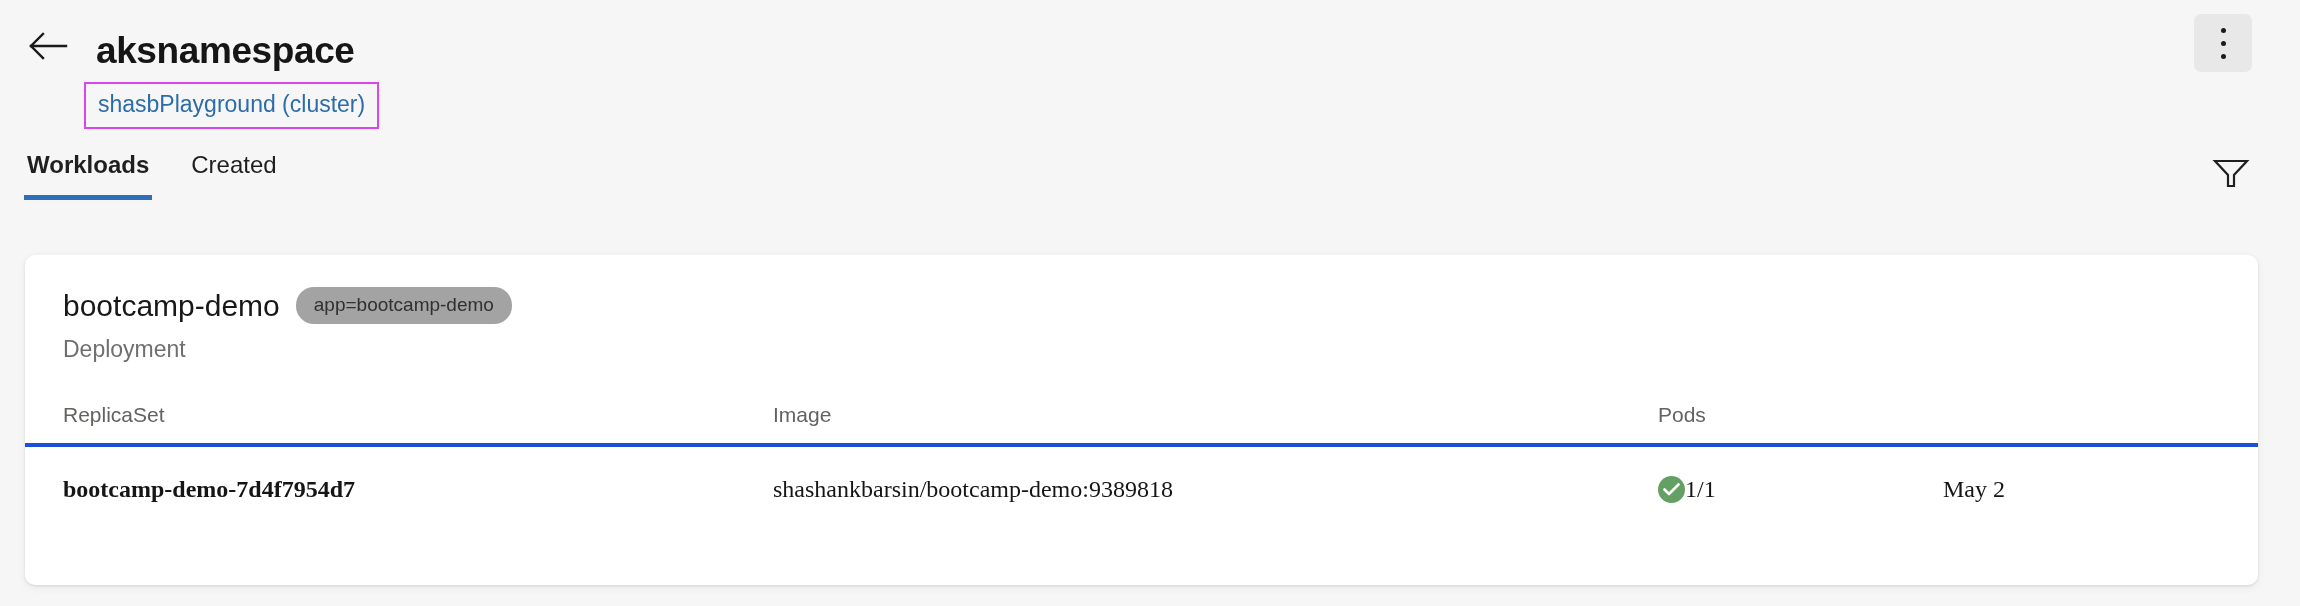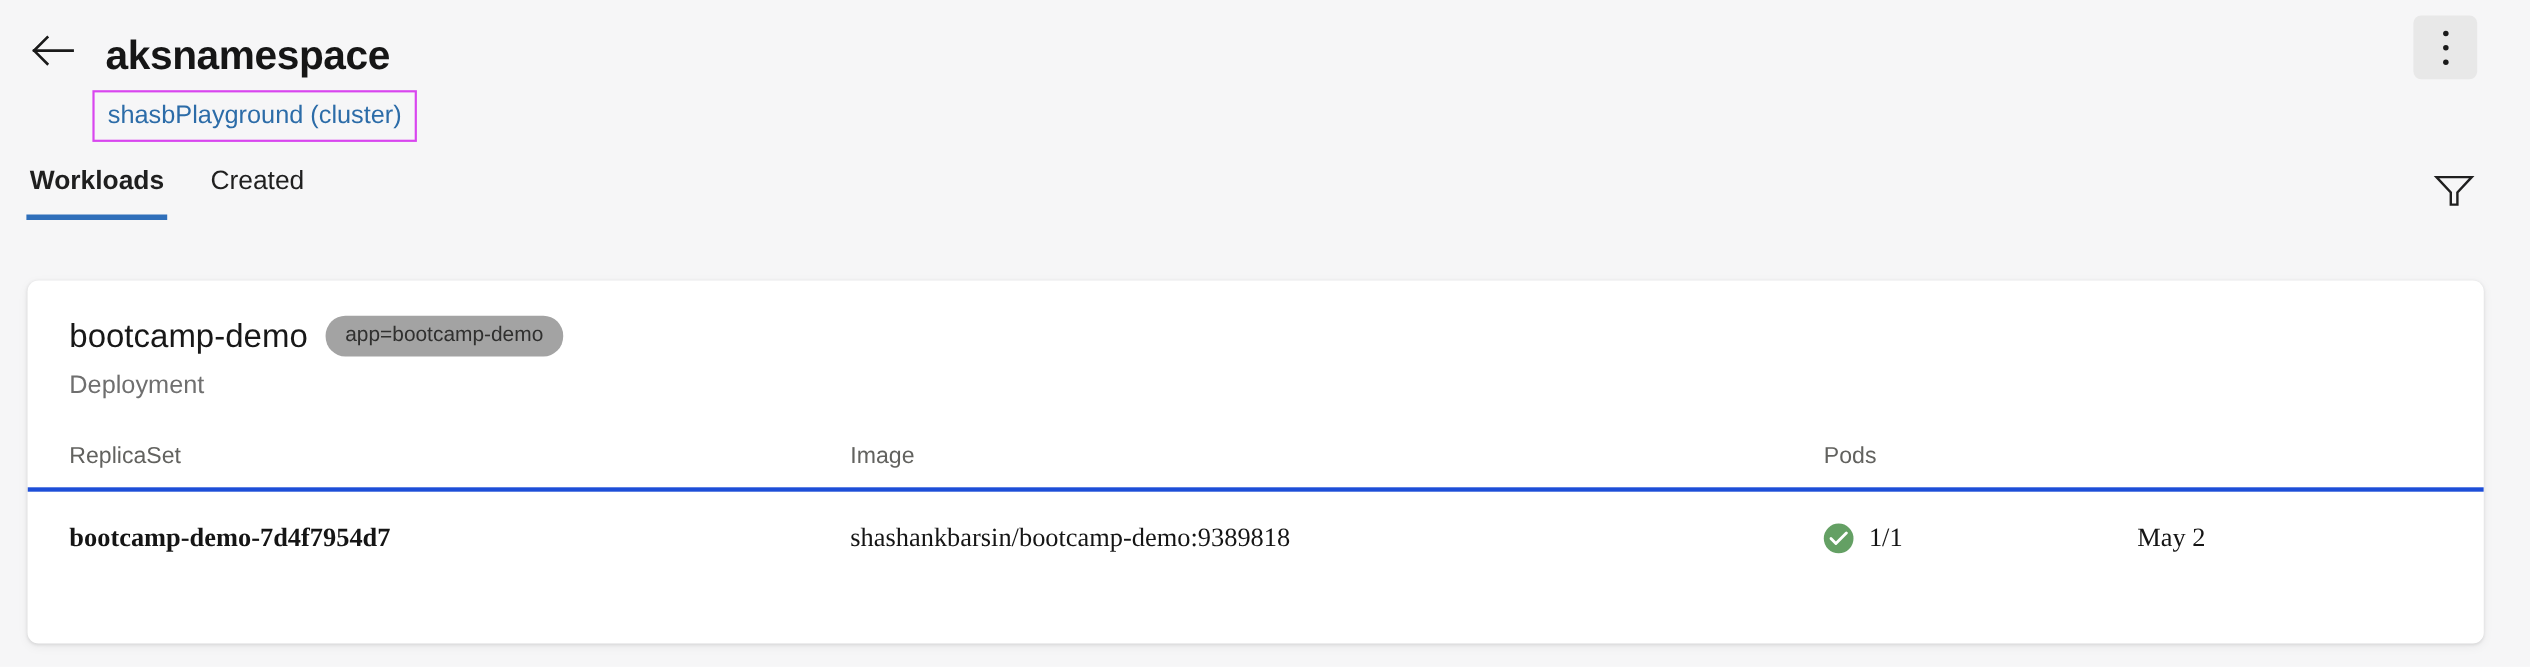--- a/index.html
+++ b/index.html
@@ -222,21 +222,20 @@
     white-space: nowrap;
     font-family: Liberation Serif, serif;
   }
   .tbody-row .col-replicaset {
     font-weight: bold;
   }
 
   .pods-cell {
     display: flex;
     align-items: center;
-    gap: 14px;
   }
   .status-check {
     width: 27px;
     height: 27px;
     border-radius: 50%;
     background: #64a064;
     position: relative;
     flex: 0 0 auto;
   }
   .status-check svg {

